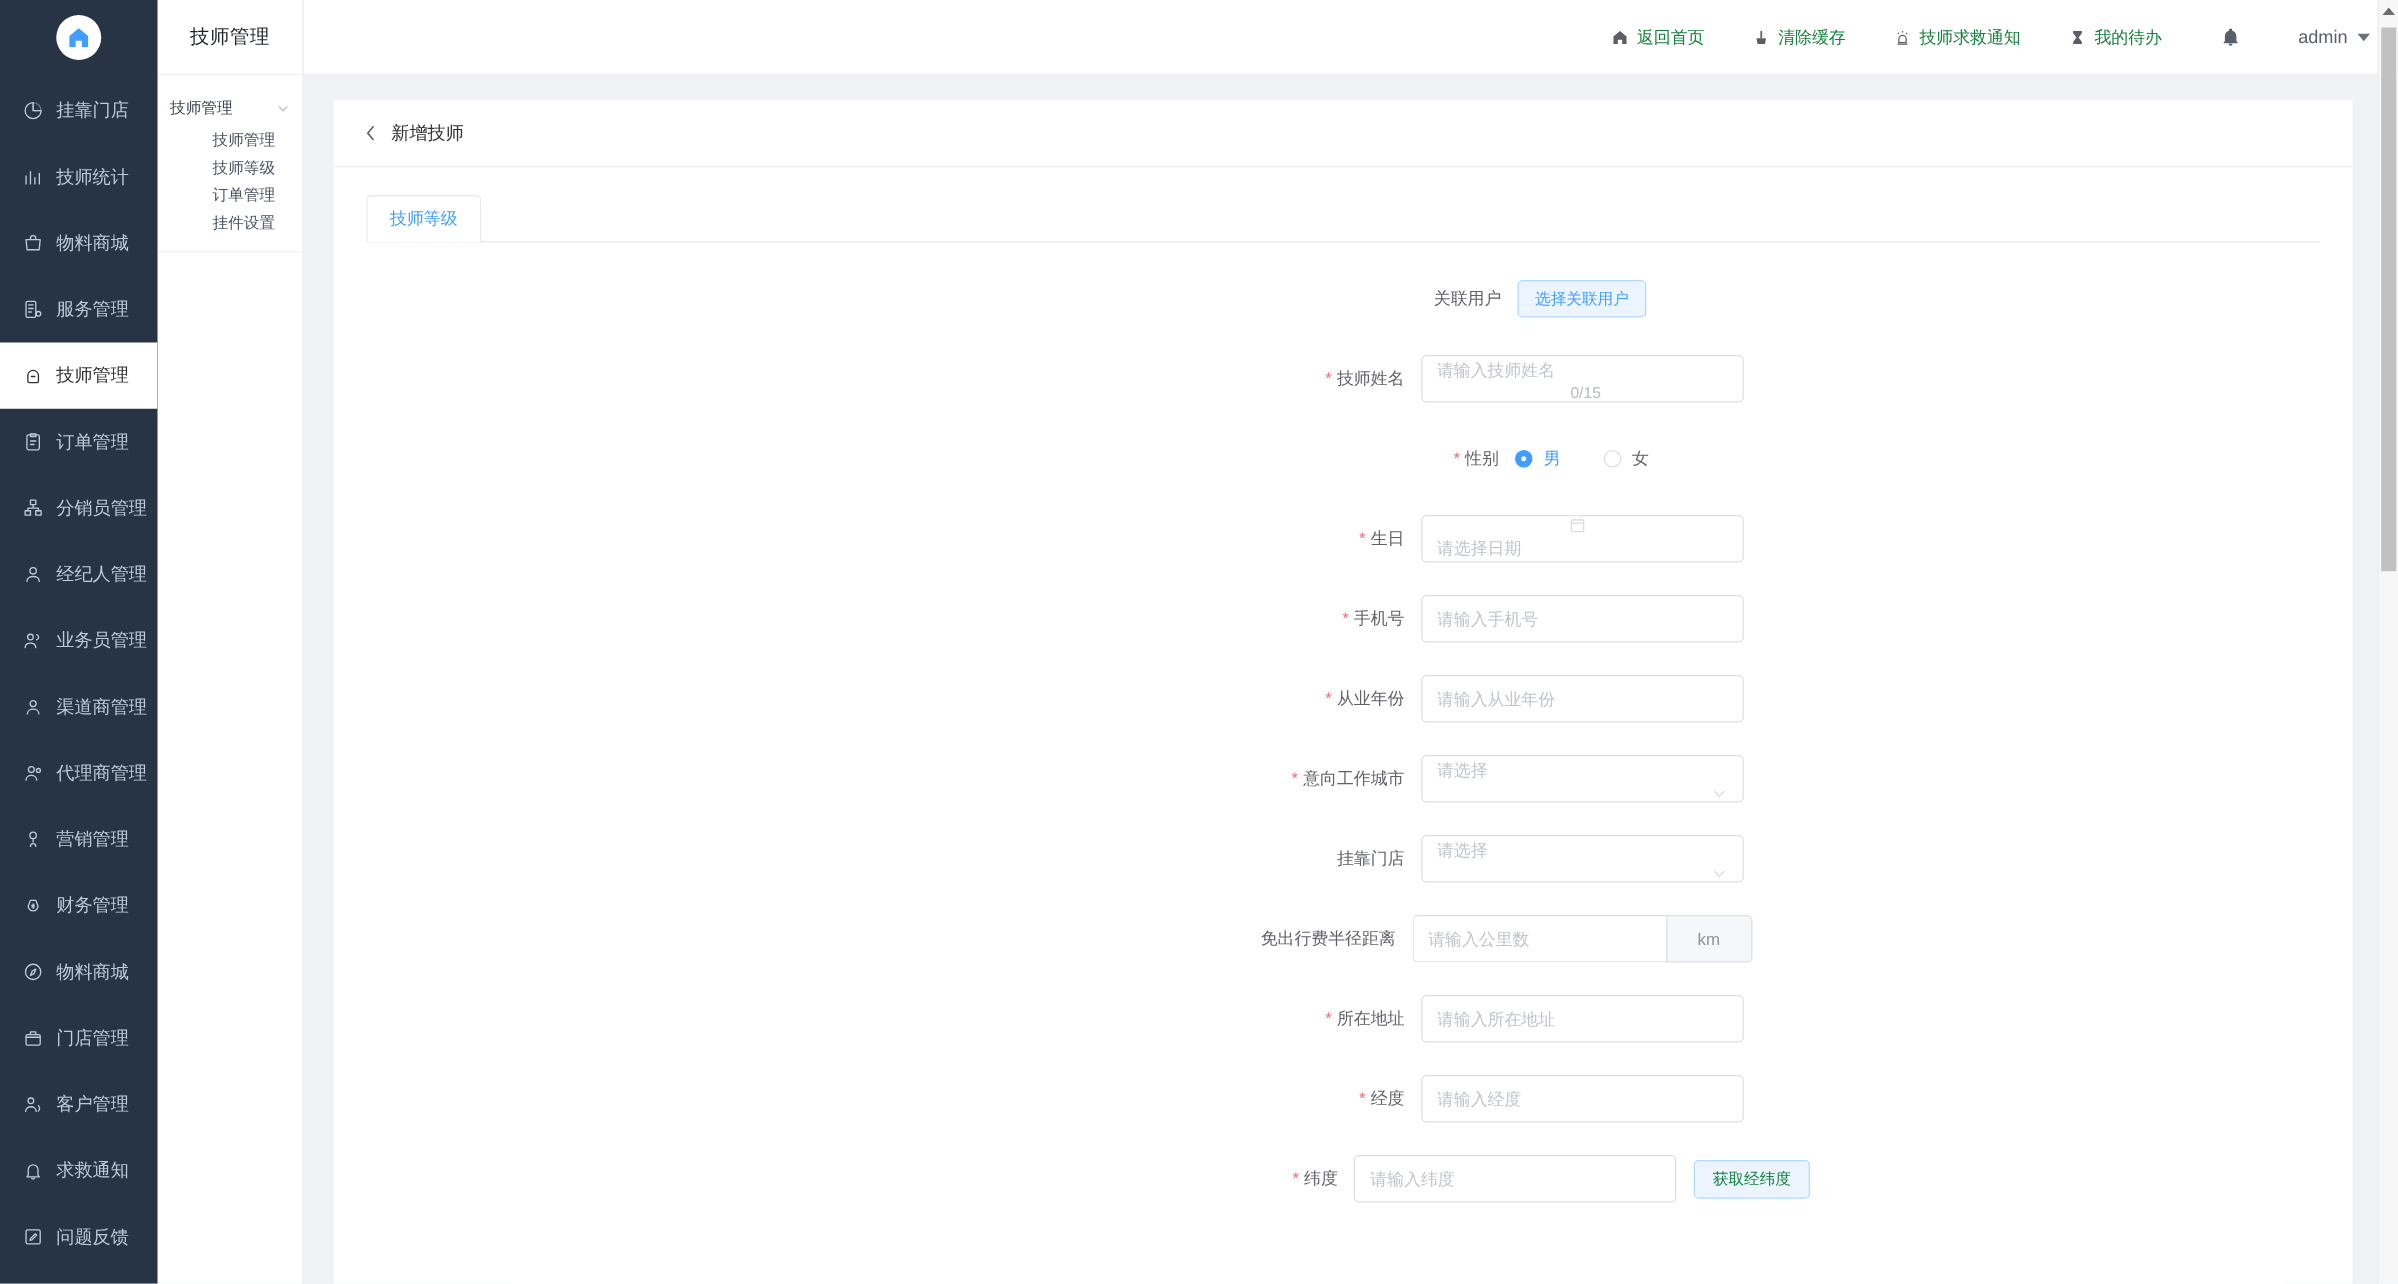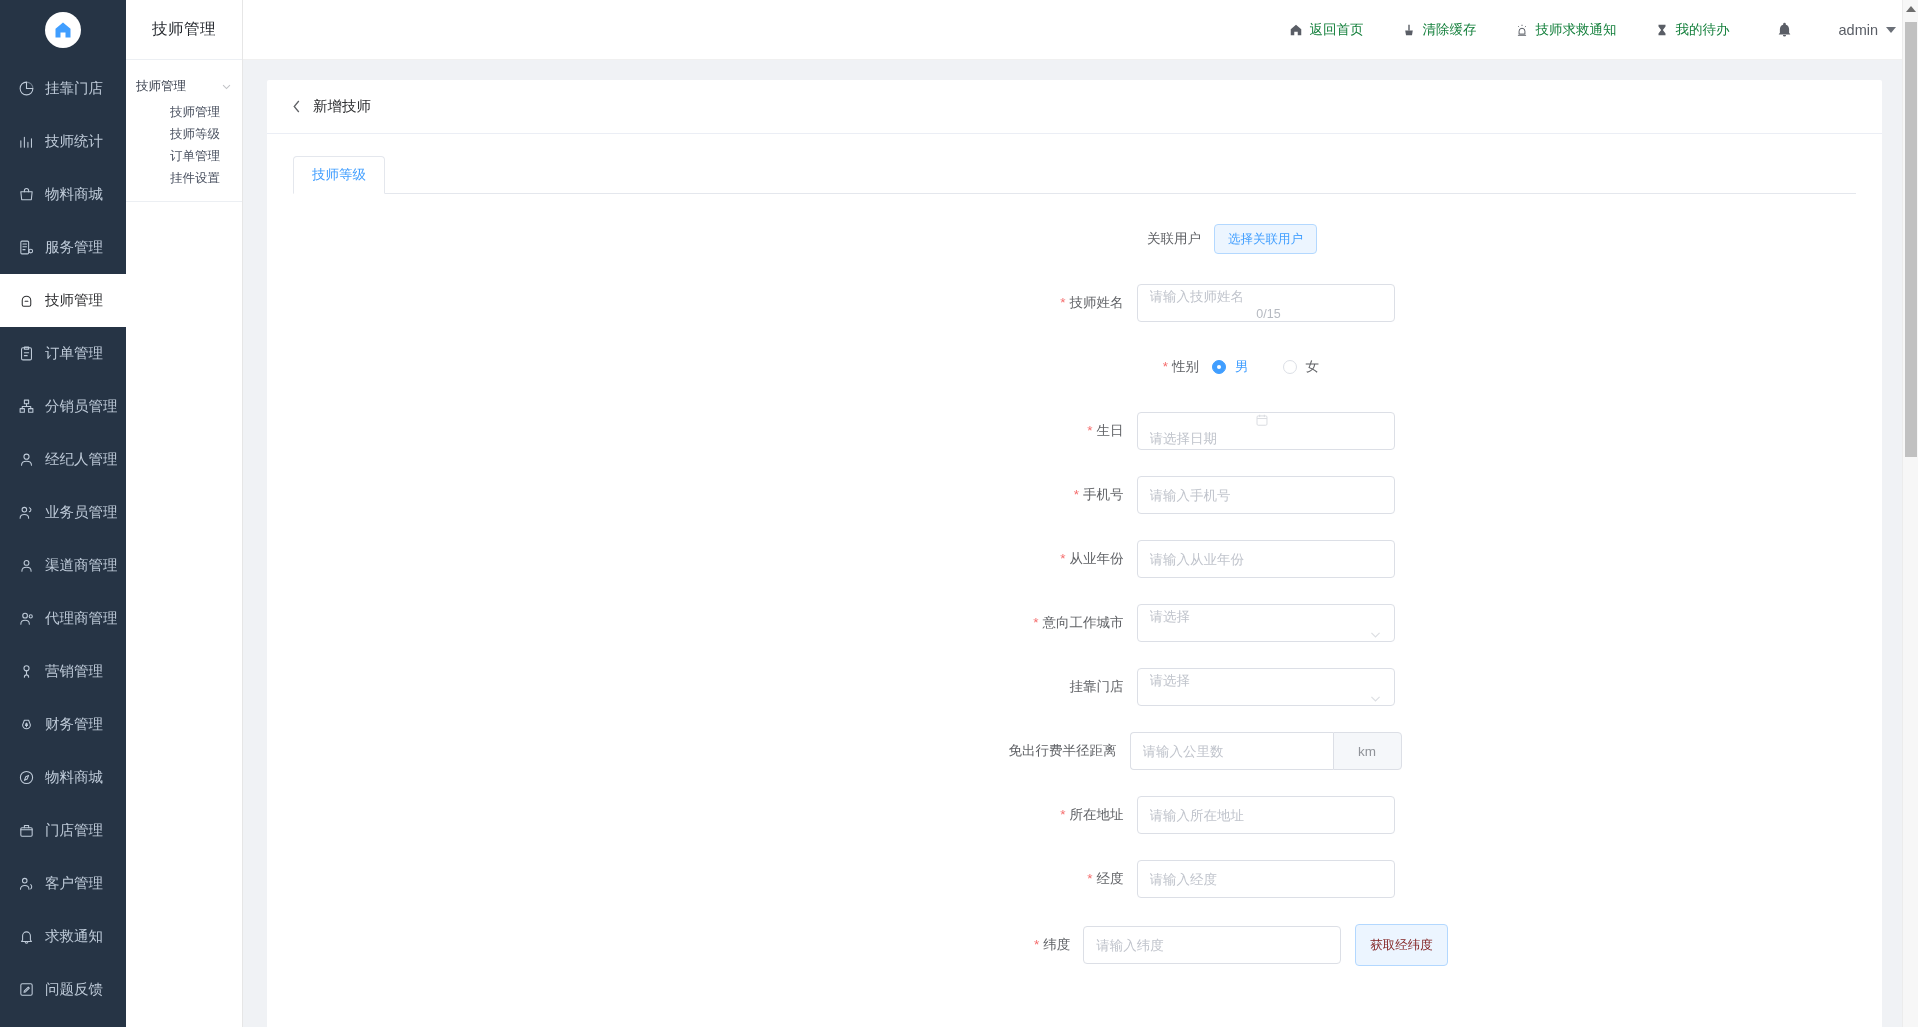--- a/index.html
+++ b/index.html
@@ -167,23 +167,23 @@
 
   
   .btn-plain {
     display: inline-flex; align-items: center; justify-content: center;
     height: 30px; padding: 0 13px; border-radius: 4px;
     background: #ecf5ff; border: 1px solid #b3d8ff;
     color: #409eff; font-size: 12.5px; cursor: pointer;
   }
   .btn-geo {
     display: inline-flex; align-items: center; justify-content: center;
-    height: 42px; padding: 0 14px; border-radius: 4px;
+    height: 31px; padding: 0 14px; border-radius: 4px;
     background: #ecf5ff; border: 1px solid #b3d8ff;
-    color: #7f1d1d; font-size: 12.5px; cursor: pointer; margin-left: 14px;
+    color: #15803d; font-size: 12.5px; cursor: pointer; margin-left: 14px;
   }
   .row-inline { display: flex; align-items: center; }
 
   
   .vscroll {
     position: absolute; right: 0; top: 0; width: 16px; height: 1027px;
     background: #f7f7f7; border-left: 1px solid #ececec;
   }
   .vscroll .thumb {
     position: absolute; left: 2px; top: 22px; width: 12px; height: 435px;

